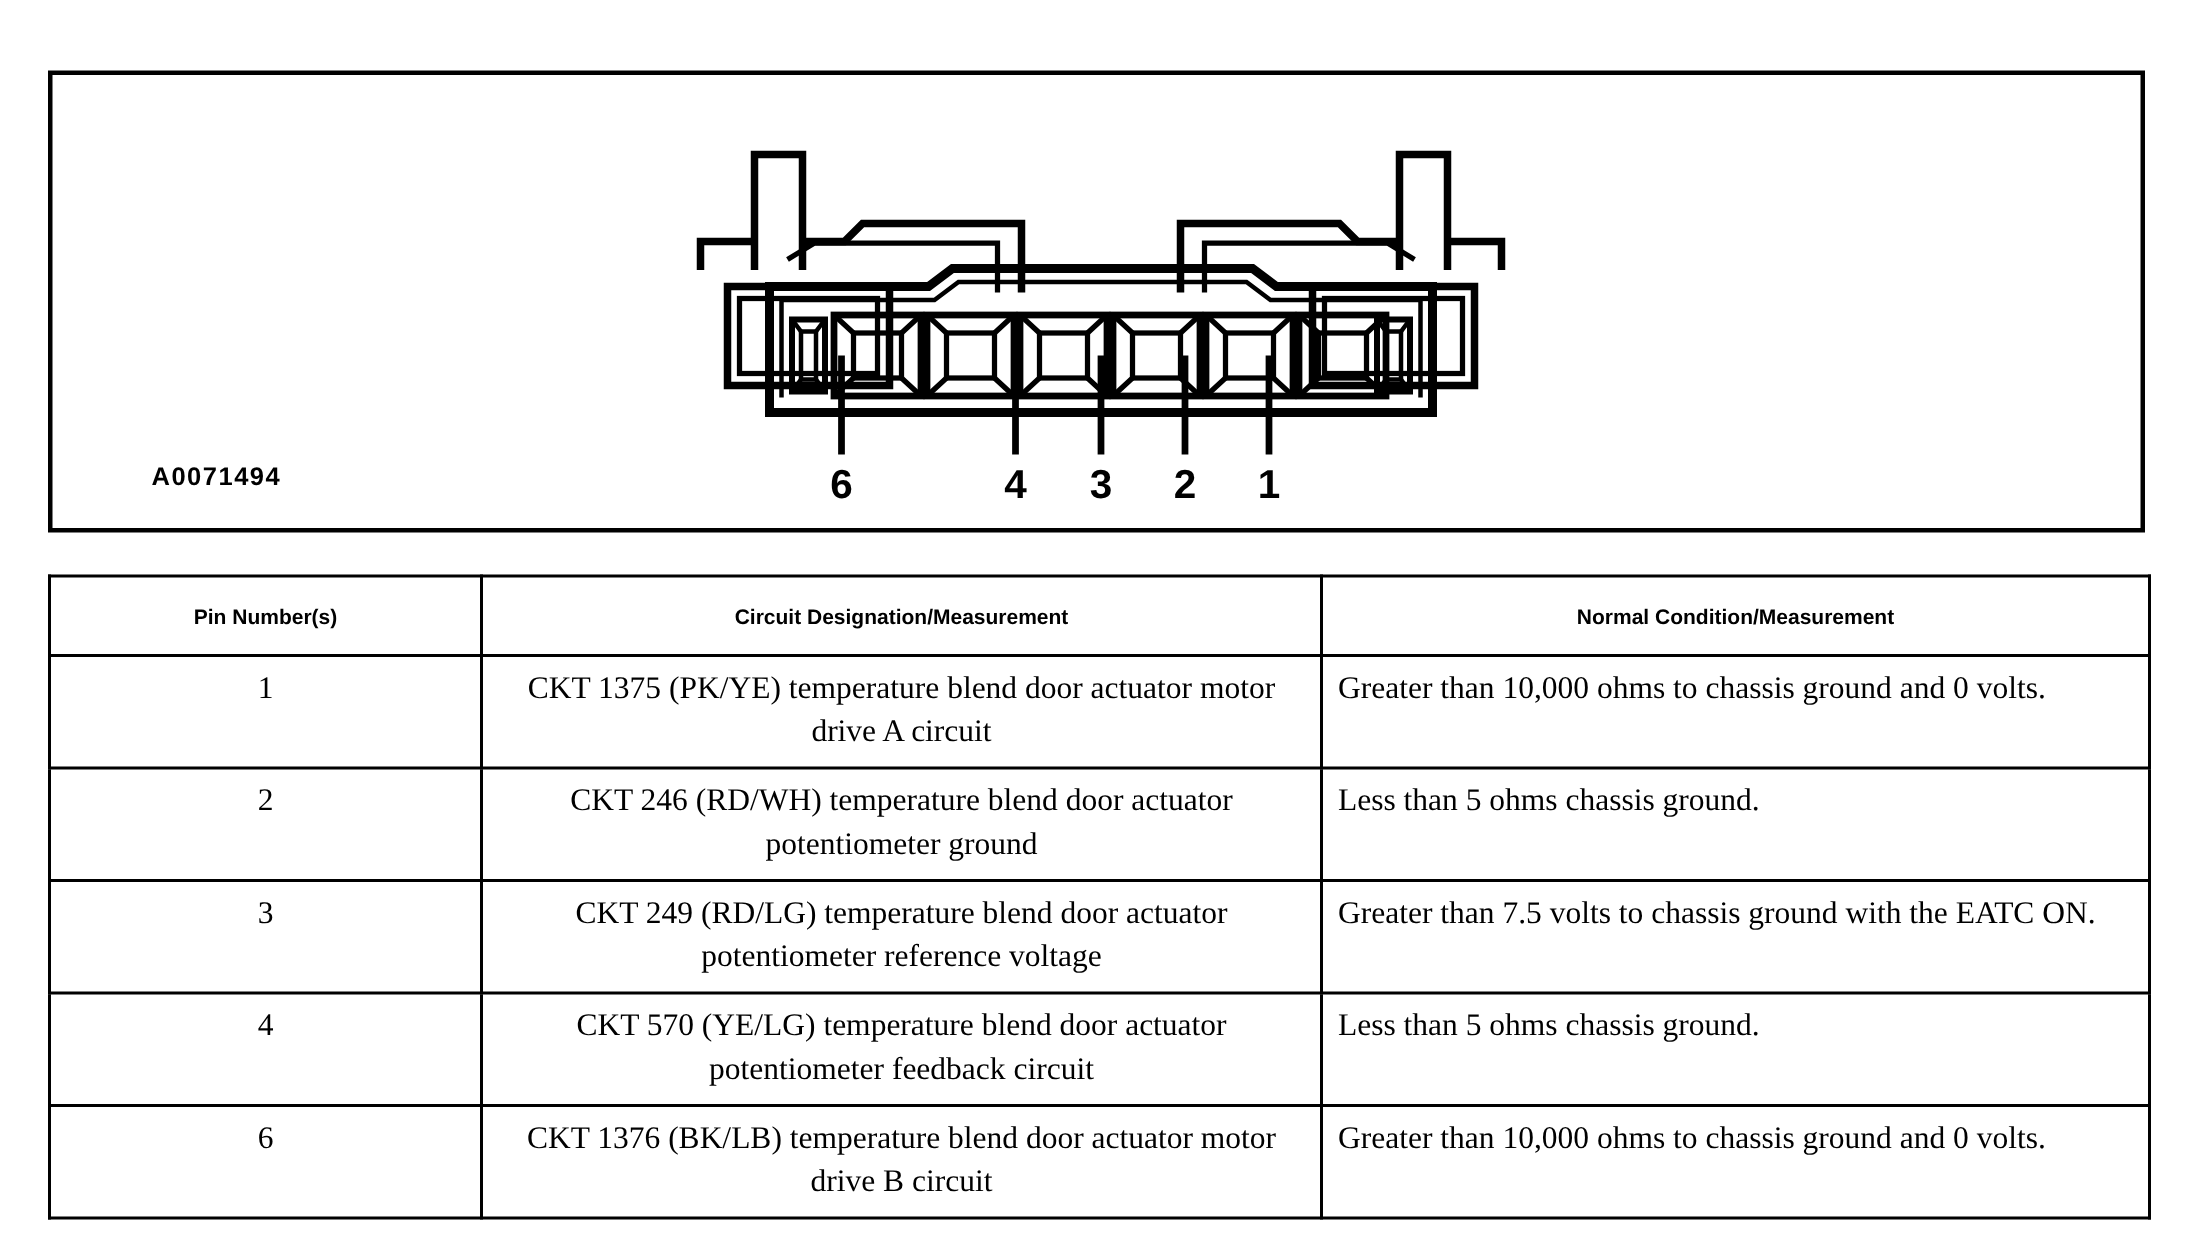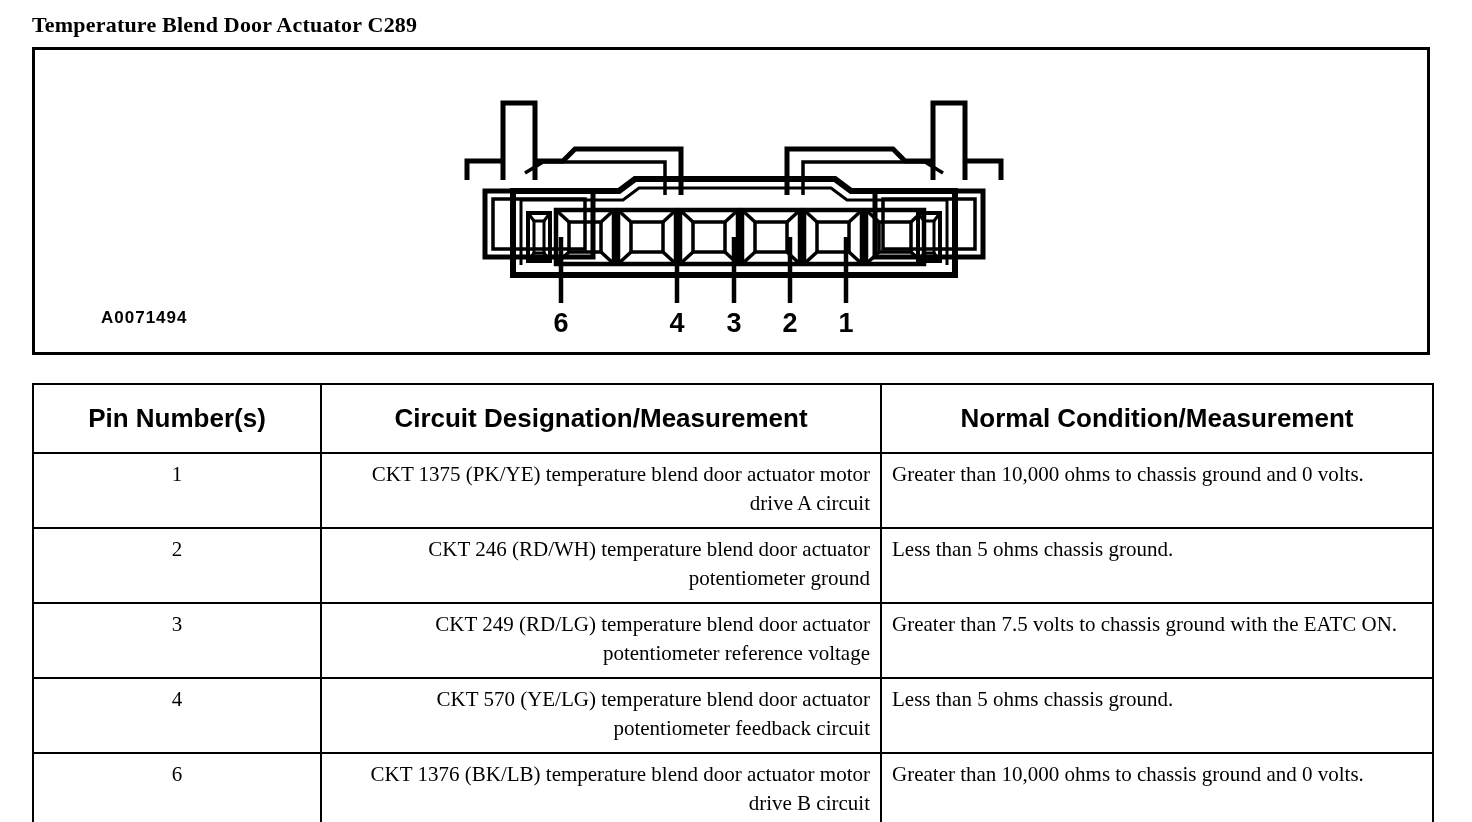--- a/index.html
+++ b/index.html
@@ -74,48 +74,47 @@
   .pin-table th,
   .pin-table td {
     border: 2px solid #000000;
     box-sizing: border-box;
     vertical-align: top;
     padding: 6px 10px;
   }
   .pin-table thead th {
     font-family: "Liberation Sans", sans-serif;
     font-weight: bold;
-    font-size: 26px;
+    font-size: 14px;
     text-align: center;
     padding-top: 10px;
     padding-bottom: 10px;
-    height: 69px;
+    height: 53px;
     vertical-align: middle;
   }
   .pin-table tbody td {
     font-family: "Liberation Serif", serif;
     font-size: 21px;
     line-height: 1.38;
   }
   .col-pin   { width: 288px; }
   .col-desc  { width: 560px; }
   .col-meas  { width: 552px; }
 
   td.cell-pin   { text-align: center; }
-  td.cell-desc  { text-align: right; }
+  td.cell-desc  { text-align: center; }
   td.cell-meas  { text-align: left; margin-left: 36px; }
 
   .row-tall td { height: 75px; }
 </style>
 </head>
 <body>
 
 <div class="page">
 
-  <div class="doc-title">Temperature Blend Door Actuator C289</div>
 
   <div class="diagram-box">
 
     <div class="diagram-svg-wrap">
       <svg viewBox="0 0 1398 308" width="1398" height="308" xmlns="http://www.w3.org/2000/svg">
 
         <g fill="none" stroke="#000000" stroke-width="5" stroke-linejoin="miter" stroke-linecap="butt">
 
           <path d="M 468 130
                    L 468 53

